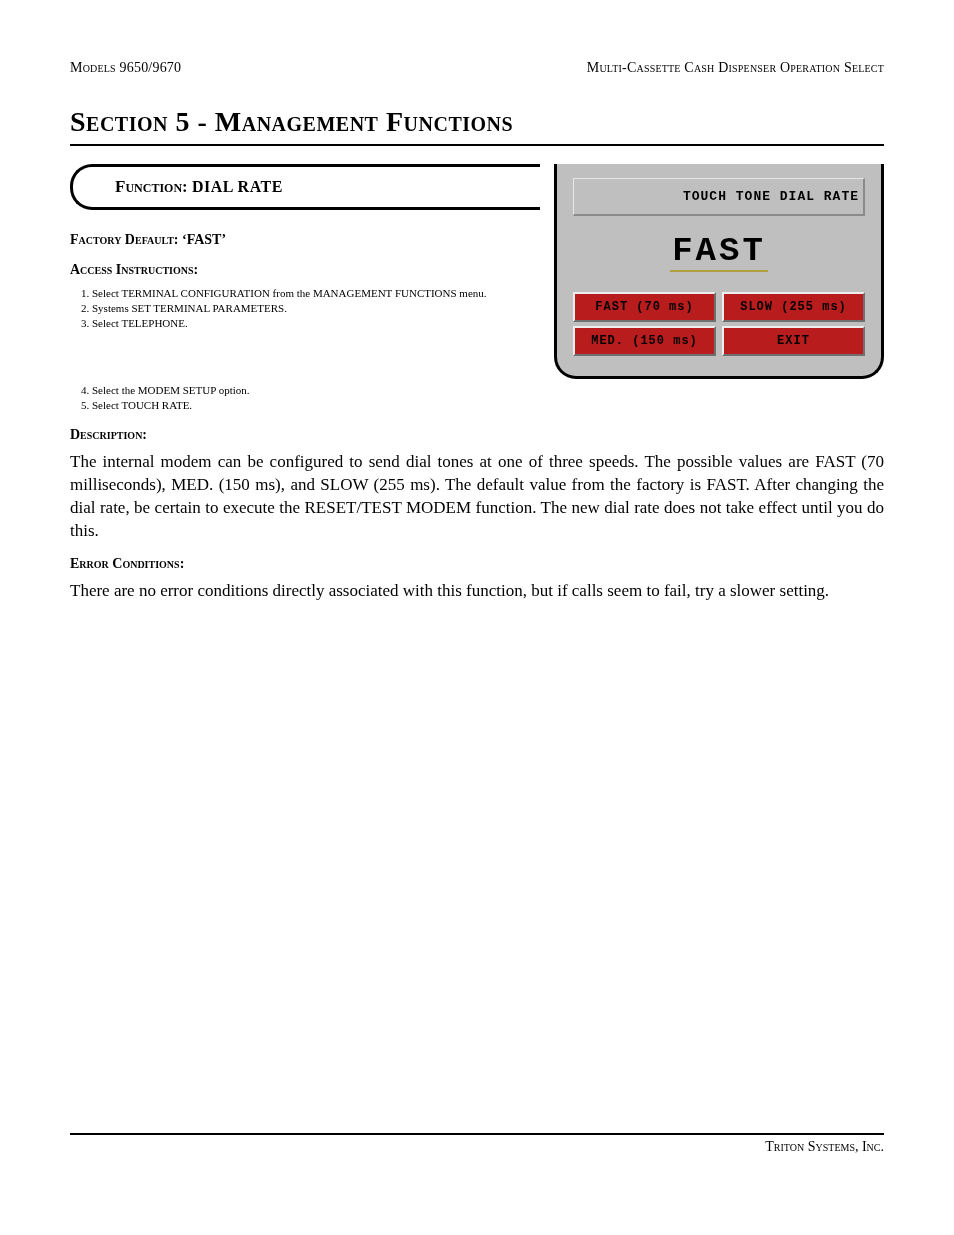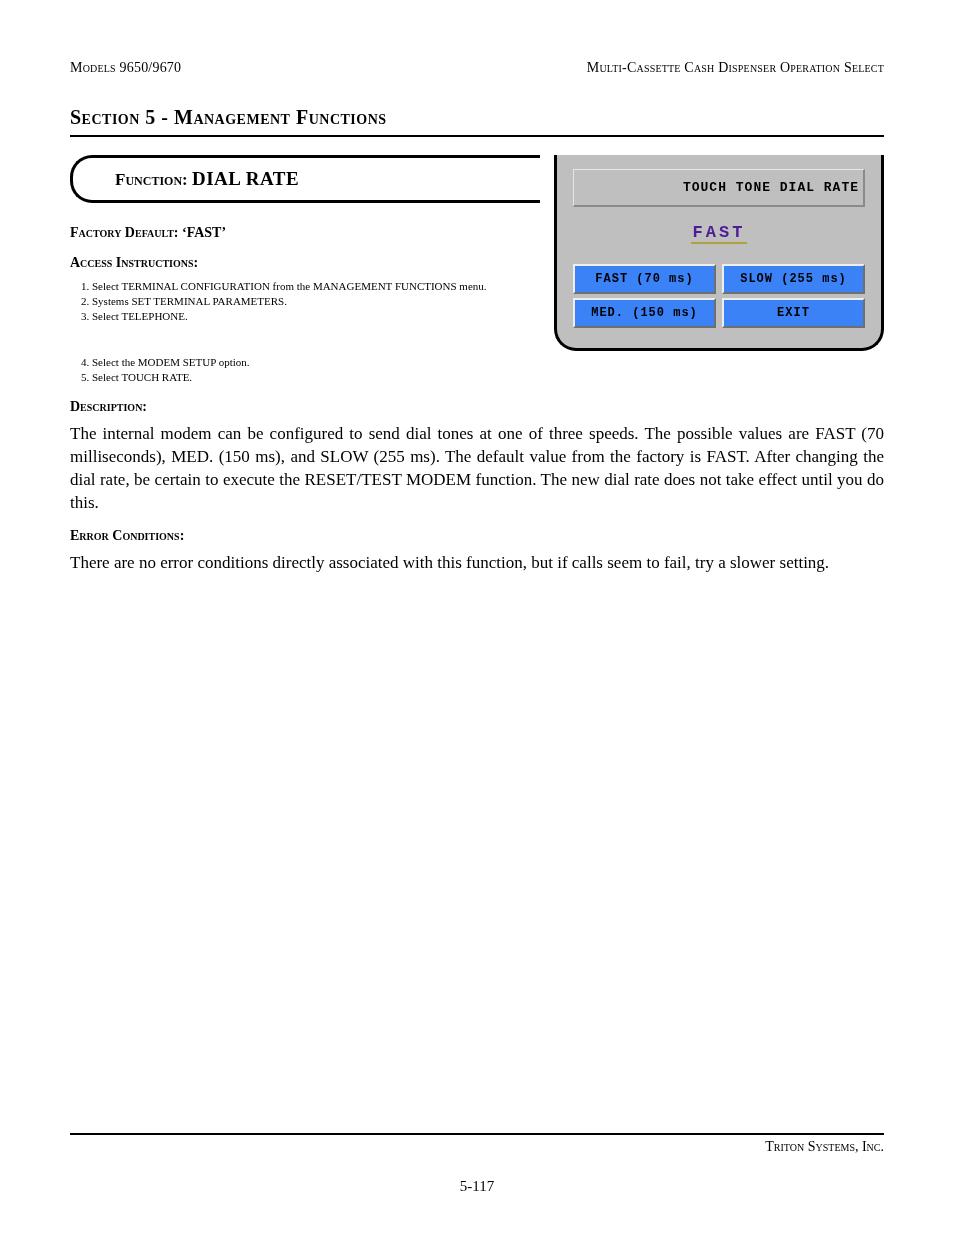--- a/index.html
+++ b/index.html
@@ -19,21 +19,21 @@
   .hdr {
     display: flex;
     justify-content: space-between;
     font-size: 14px;
     font-variant: small-caps;
     letter-spacing: 0.2px;
   }
   .section-title {
     margin-top: 30px;
     font-weight: bold;
-    font-size: 20px;
+    font-size: 28px;
     font-variant: small-caps;
     letter-spacing: 0.5px;
   }
   .rule {
     border: 0;
     border-top: 2px solid #000;
     margin: 6px 0 18px 0;
   }
   .content-row {
     display: flex;
@@ -49,21 +49,21 @@
     padding: 10px 0 10px 42px;
     margin-bottom: 22px;
   }
   .func-label {
     font-weight: bold;
     font-size: 17px;
     font-variant: small-caps;
   }
   .func-name {
     font-weight: bold;
-    font-size: 19px;
+    font-size: 16px;
     letter-spacing: 0.5px;
   }
   .sc-heading {
     font-weight: bold;
     font-size: 14px;
     font-variant: small-caps;
     margin: 14px 0 8px 0;
   }
   .default-val { font-weight: bold; }
   ol.steps {
@@ -98,36 +98,36 @@
     border-left: 1px solid #e6e6e6;
     text-align: right;
     font-size: 13px;
     font-weight: bold;
     letter-spacing: 1px;
     padding: 10px 4px;
     margin-bottom: 8px;
   }
   .term-value {
     text-align: center;
-    font-size: 17px;
+    font-size: 34px;
     font-weight: bold;
     letter-spacing: 3px;
-    color: #4c1d95;
+    color: #000000;
     padding: 8px 0 18px 0;
     font-family: "Courier New", Courier, monospace;
   }
   .term-value span { border-bottom: 2px solid #b0a040; padding: 0 2px; }
   .term-btn-row {
     display: flex;
     gap: 6px;
     margin-top: 4px;
   }
   .term-btn {
     flex: 1;
-    background: #3b82f6;
+    background: #b91c1c;
     border-top: 2px solid #eee;
     border-left: 2px solid #eee;
     border-right: 2px solid #6f6f6f;
     border-bottom: 2px solid #6f6f6f;
     padding: 6px 2px;
     font-size: 12px;
     font-weight: bold;
     letter-spacing: 1px;
     text-align: center;
   }
@@ -210,14 +210,13 @@
   </ol>
 
   <div class="sc-heading">Description:</div>
   <p class="body-para">The internal modem can be configured to send dial tones at one of three speeds.  The possible values are FAST (70 milliseconds), MED. (150 ms), and SLOW (255 ms).  The default value from the factory is FAST.  After changing the dial rate, be certain to execute the RESET/TEST MODEM function.  The new dial rate does not take effect until you do this.</p>
 
   <div class="sc-heading">Error Conditions:</div>
   <p class="body-para">There are no error conditions directly associated with this function, but if calls seem to fail, try a slower setting.</p>
 
   <div class="footer-rule"></div>
   <div class="footer-company">Triton Systems, Inc.</div>
-  <div class="footer-page">5-117</div>
 </div>
 
 </body></html>

